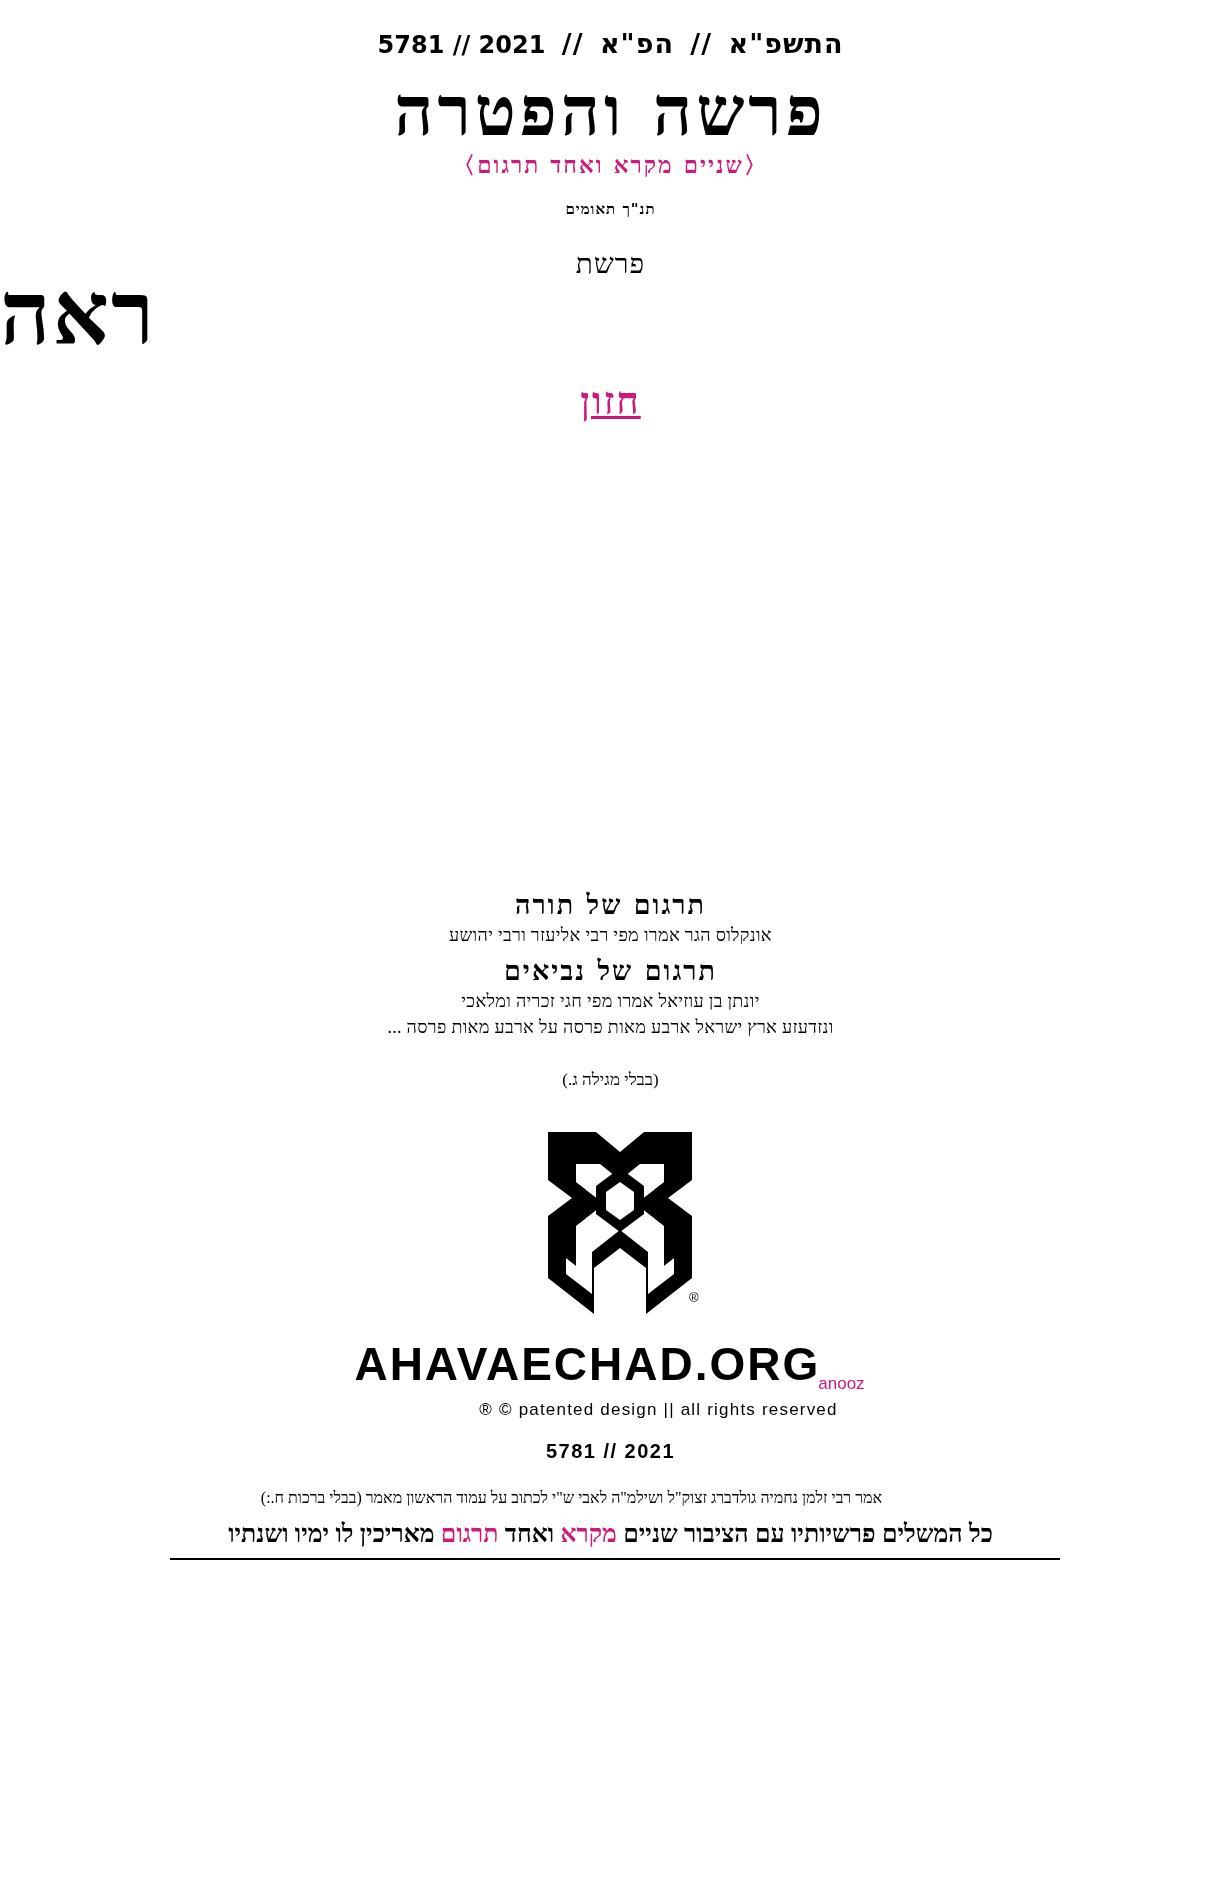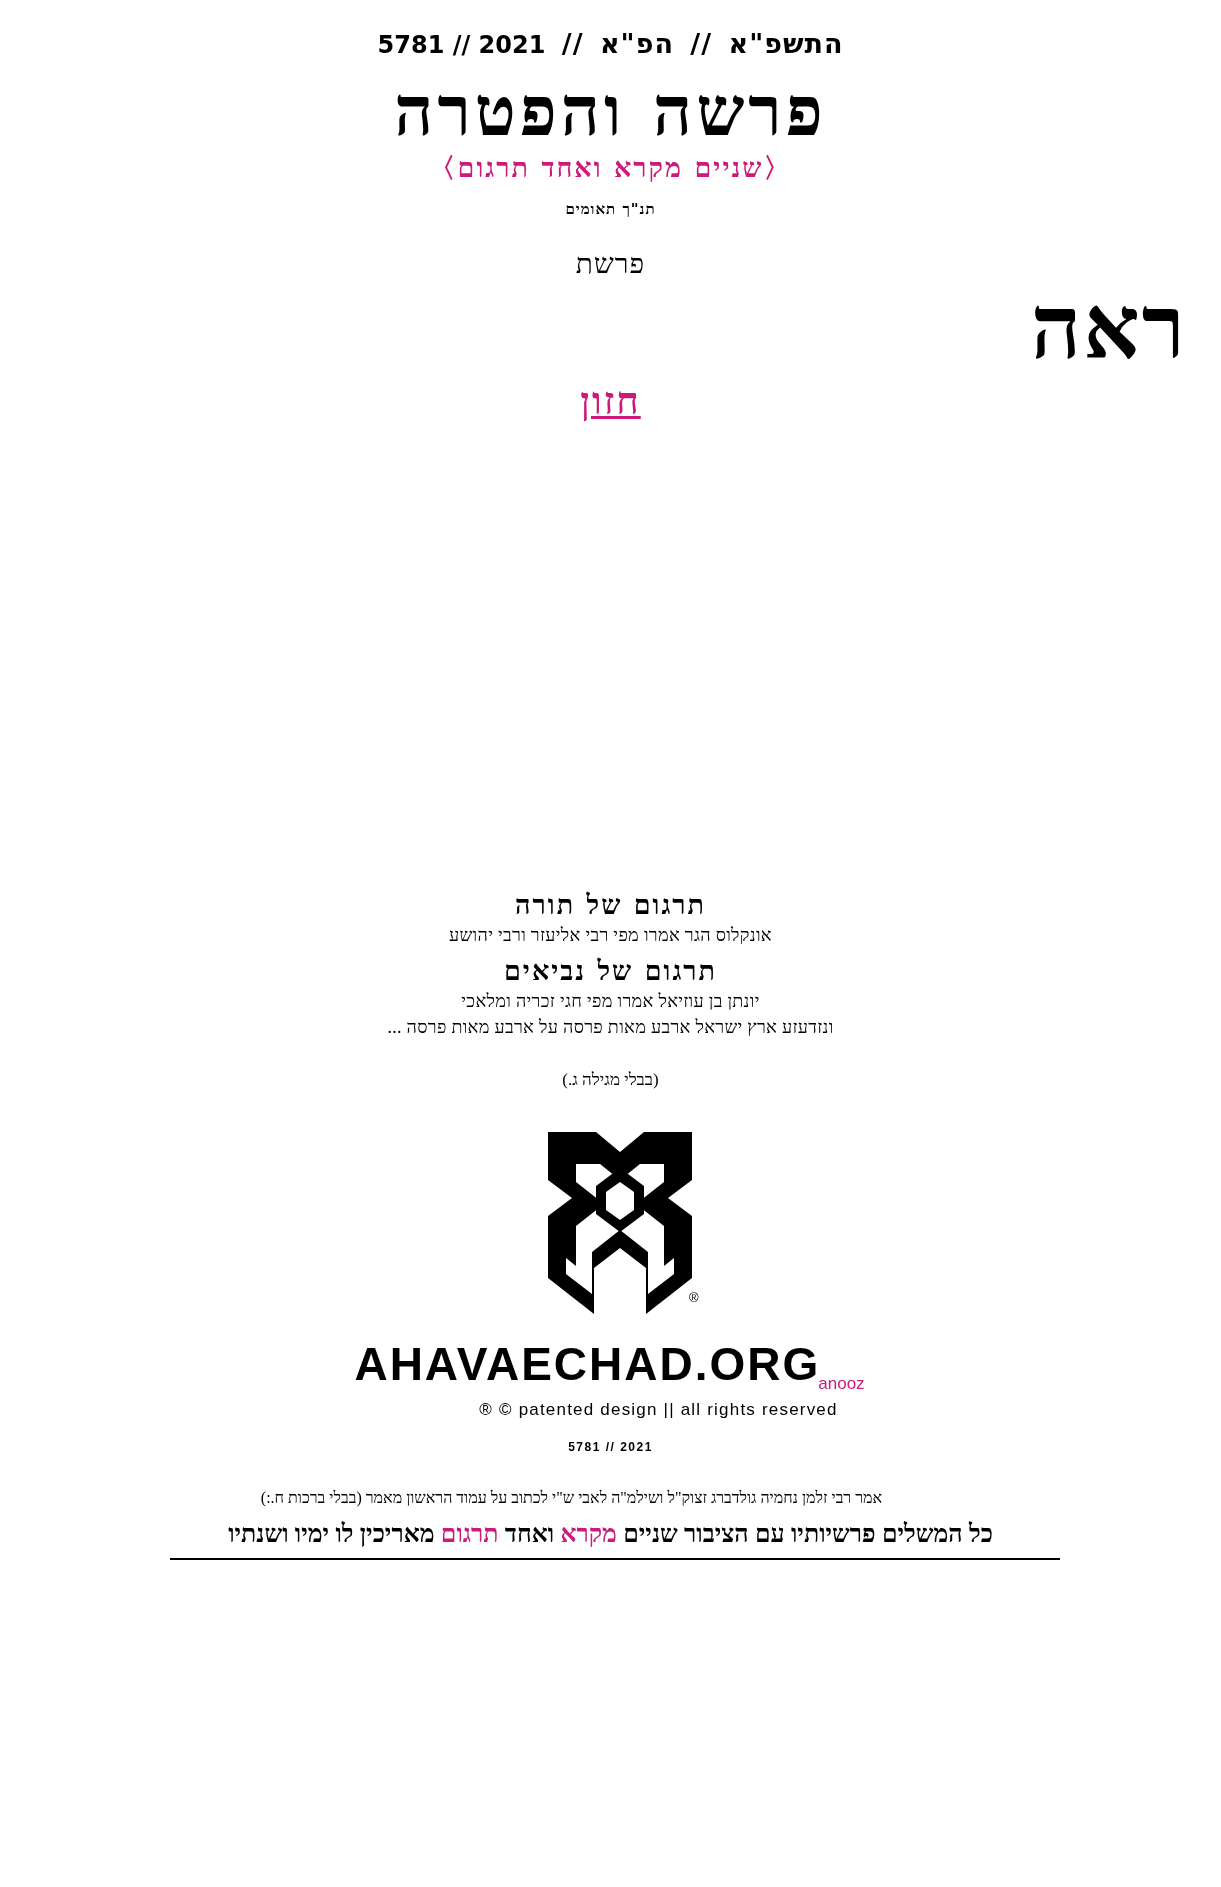--- a/index.html
+++ b/index.html
@@ -60,21 +60,21 @@
   }
   .subtitle-pink {
     position: absolute;
     top: 150px;
     left: 0;
     width: 1221px;
     text-align: center;
     color: #cc1a7a;
     font-family: "DejaVu Serif", serif;
     font-weight: bold;
-    font-size: 27px;
+    font-size: 23px;
     letter-spacing: 2px;
   }
   .subtitle-small {
     position: absolute;
     top: 200px;
     left: 0;
     width: 1221px;
     text-align: center;
     font-family: "DejaVu Serif", serif;
     font-weight: bold;
@@ -88,24 +88,24 @@
     top: 248px;
     left: 0;
     width: 1221px;
     text-align: center;
     font-family: "Liberation Serif", serif;
     font-size: 28px;
     letter-spacing: 1px;
   }
   .parasha-name {
     position: absolute;
-    top: 283px;
+    top: 269px;
     left: 0;
     width: 1187px;
-    text-align: right;
+    text-align: left;
     font-family: "DejaVu Serif", serif;
     font-weight: bold;
     font-size: 88px;
     letter-spacing: 2px;
     line-height: 1;
   }
   .parasha-sub {
     position: absolute;
     top: 378px;
     left: 0;
@@ -205,21 +205,21 @@
   }
   .yearline {
     position: absolute;
     top: 1440px;
     left: 0;
     width: 1221px;
     text-align: center;
     direction: ltr;
     font-family: "Liberation Sans", sans-serif;
     font-weight: bold;
-    font-size: 12px;
+    font-size: 20px;
     letter-spacing: 1.5px;
   }
 
   
   .footer-small {
     position: absolute;
     top: 1489px;
     left: 0;
     width: 1143px;
     text-align: center;

